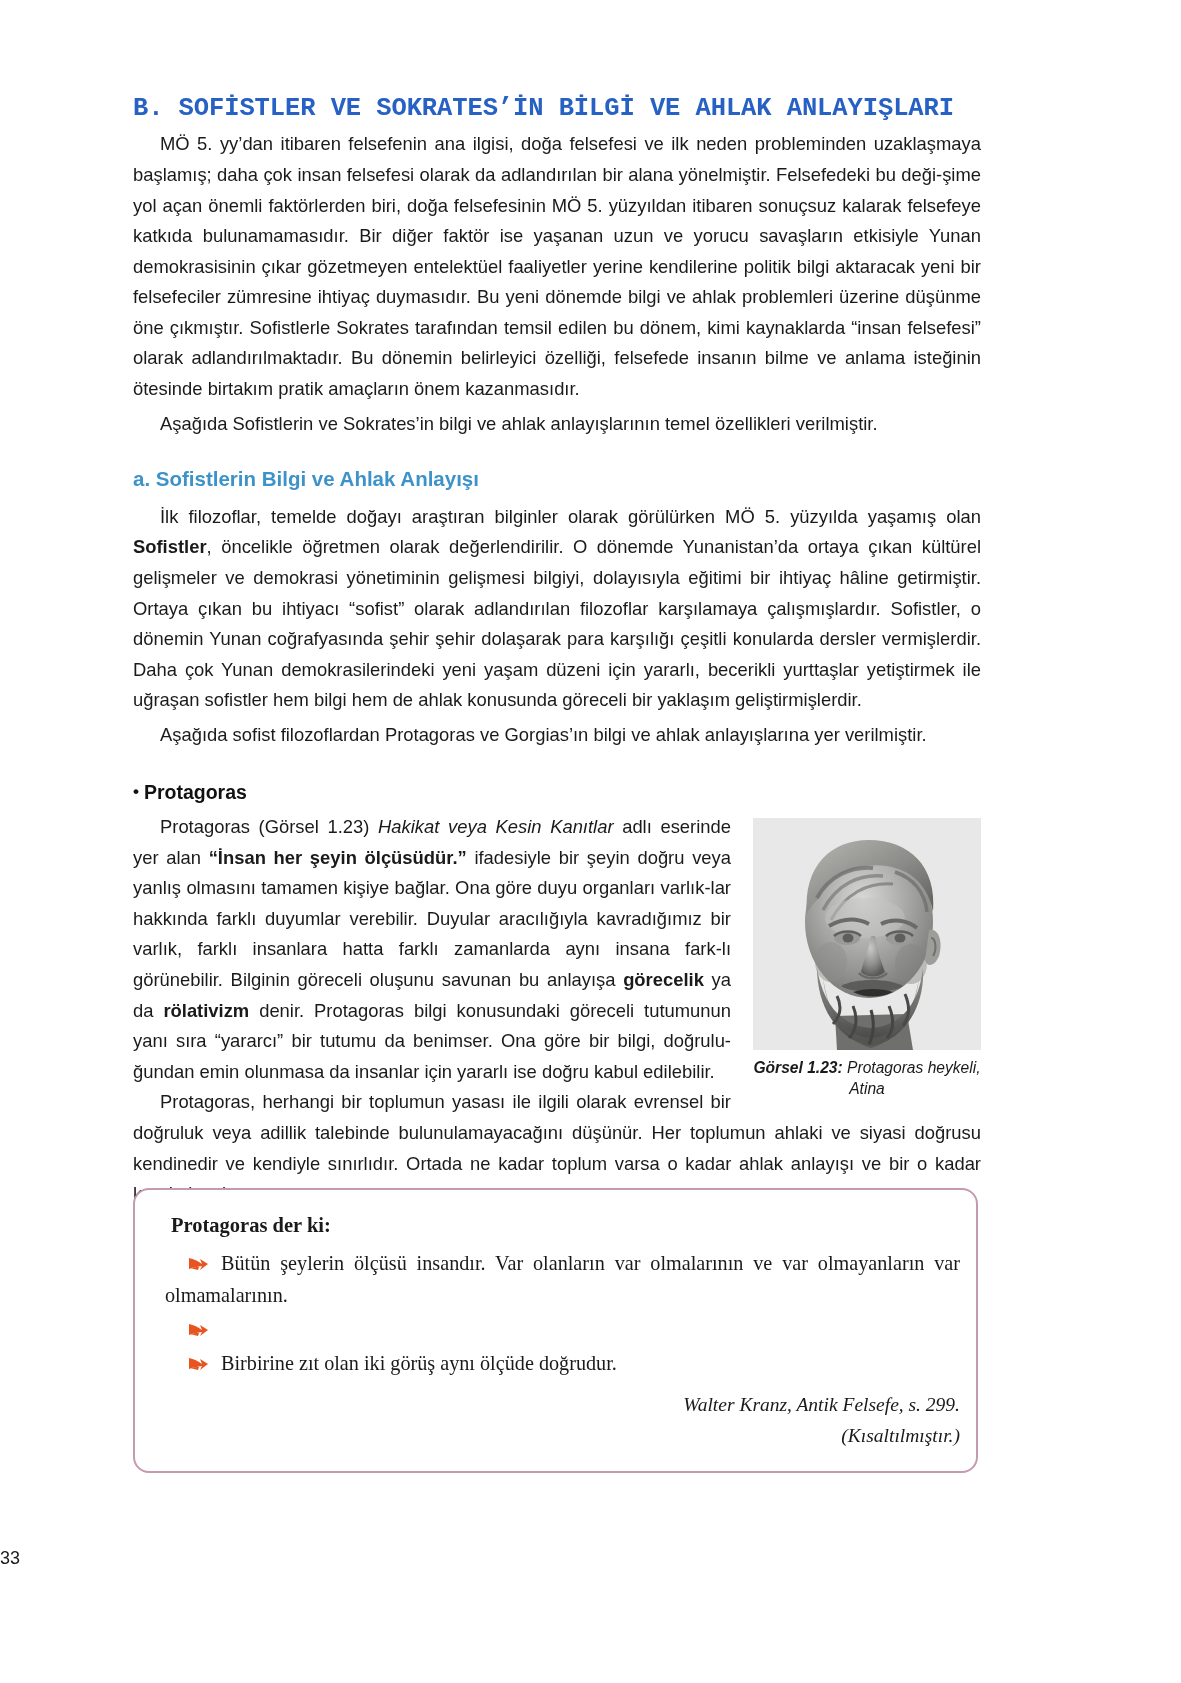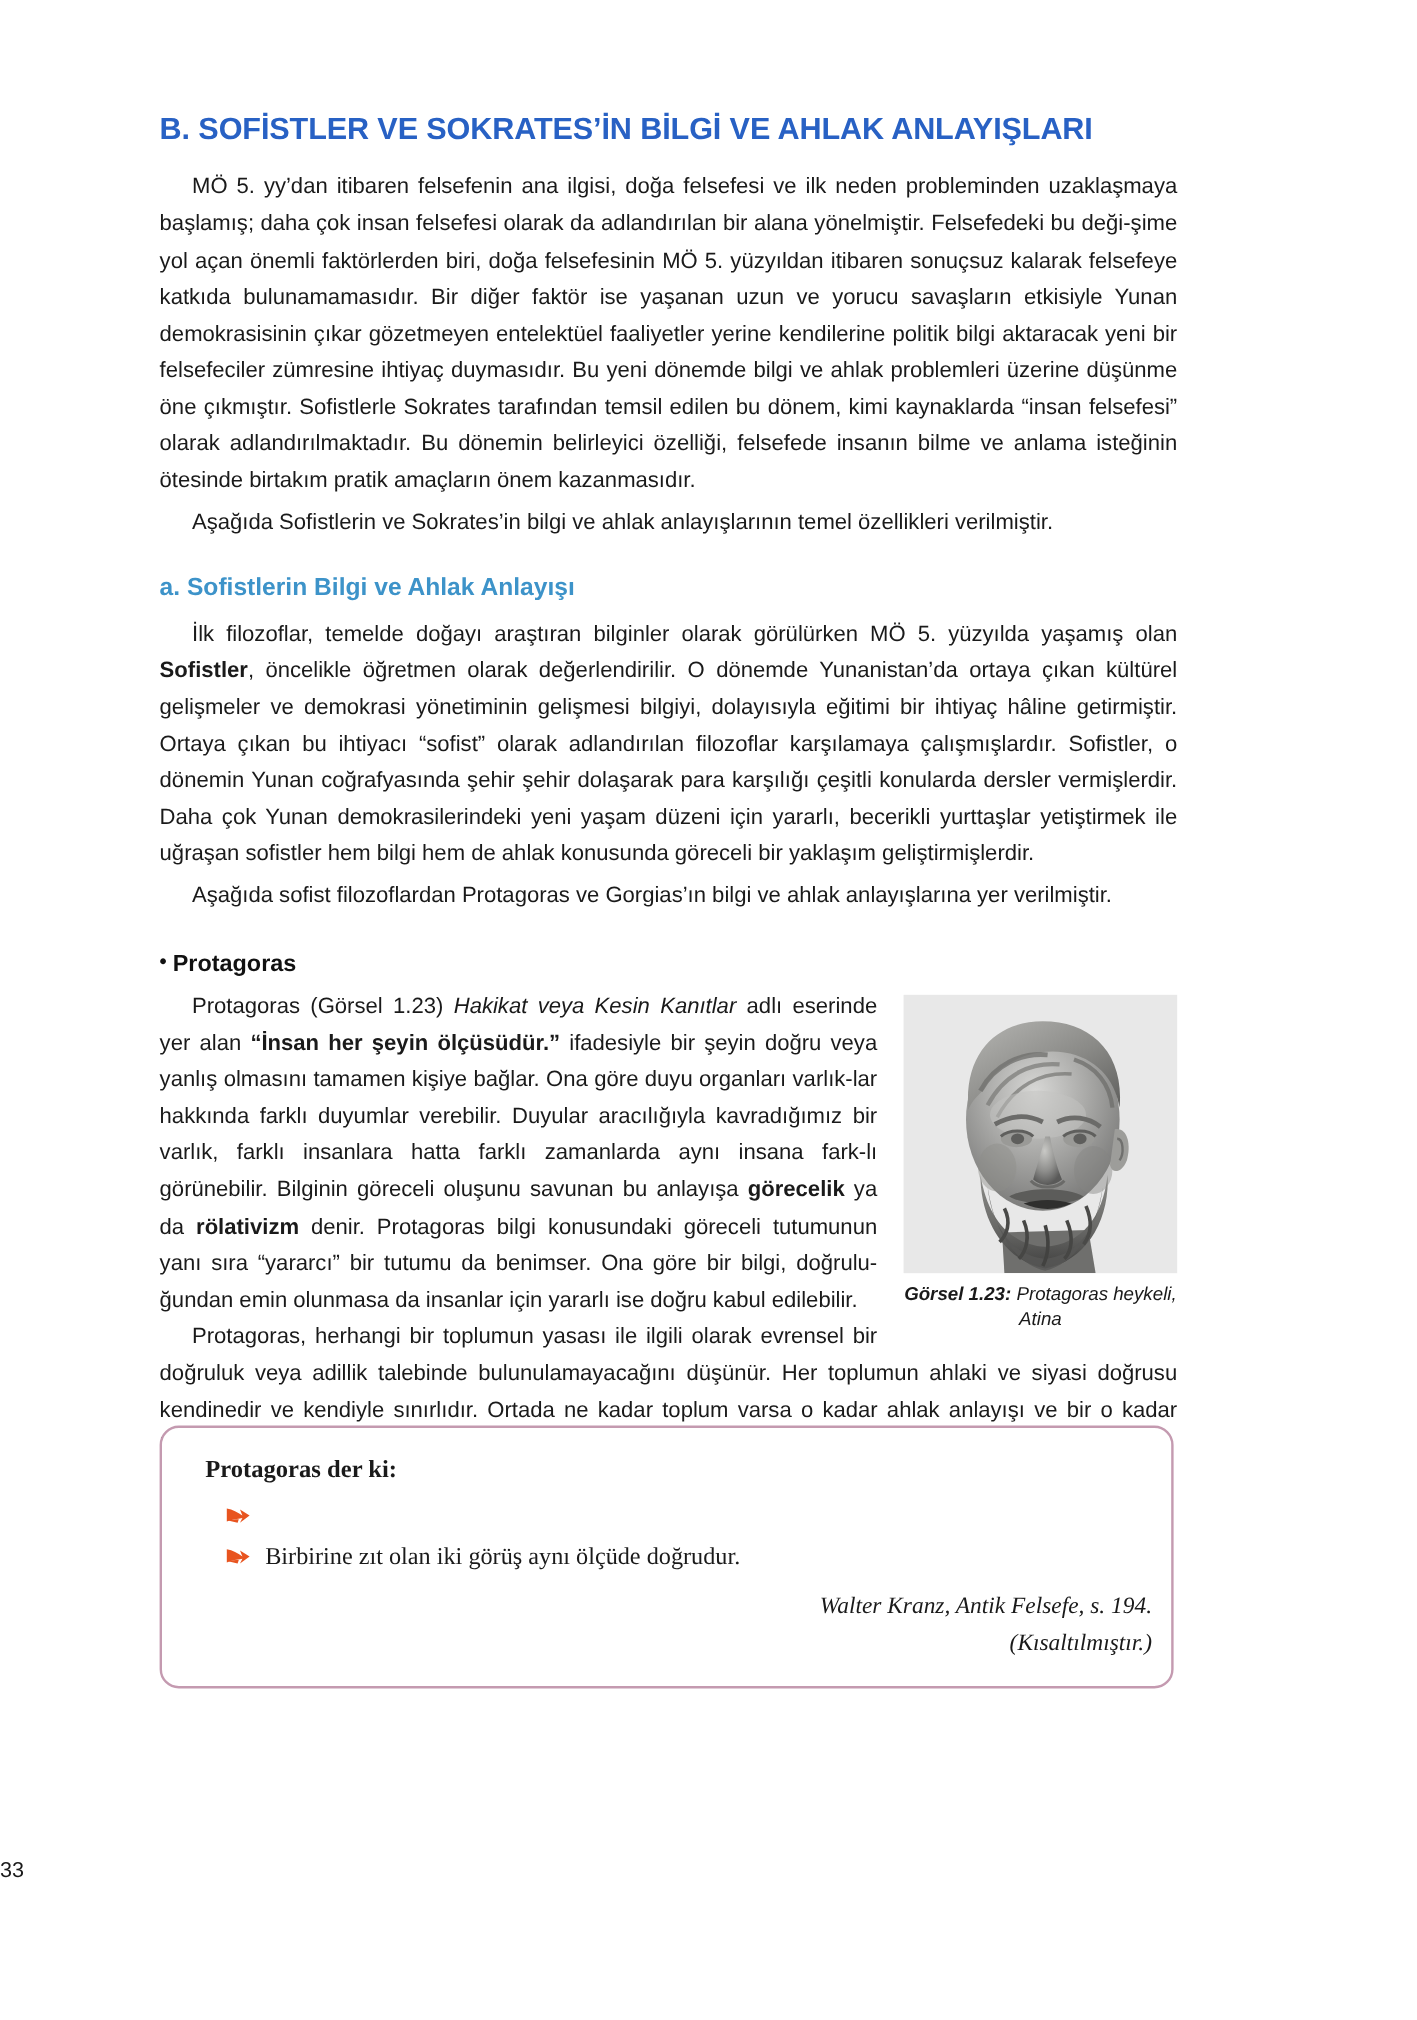--- a/index.html
+++ b/index.html
@@ -23,25 +23,25 @@
   }
   .content {
     position: absolute;
     left: 133px;
     top: 94px;
     width: 848px;
   }
 
   
   h1.section-title {
-    font-family: Liberation Sans, sans-serif;
+    font-family: Liberation Mono, monospace;
     font-size: 25.5px;
     font-weight: bold;
     color: #2861c4;
-    margin: 0 0 17px 0;
+    margin: 0 0 6px 0;
     letter-spacing: -0.1px;
     line-height: 1.15;
   }
   h2.sub-title {
     font-family: "Liberation Sans", sans-serif;
     font-size: 20.5px;
     font-weight: bold;
     color: #3d93c9;
     margin: 28px 0 10px 0;
     line-height: 1.2;
@@ -268,30 +268,34 @@
       <p class="body indent"><span>Protagoras (Görsel 1.23) </span><i class="ital">Hakikat veya Kesin Kanıtlar</i><span> adlı eserinde yer alan </span><b class="strong">“İnsan her şeyin ölçüsüdür.”</b><span> ifadesiyle bir şeyin doğru veya yanlış olmasını tamamen kişiye bağlar. Ona göre duyu organları varlık-lar hakkında farklı duyumlar verebilir. Duyular aracılığıyla kavradığımız bir varlık, farklı insanlara hatta farklı zamanlarda aynı insana fark-lı görünebilir. Bilginin göreceli oluşunu savunan bu anlayışa </span><b class="strong">görecelik</b><span> ya da </span><b class="strong">rölativizm</b><span> denir. Protagoras bilgi konusundaki göreceli tutumunun yanı sıra “yararcı” bir tutumu da benimser. Ona göre bir bilgi, doğrulu-ğundan emin olunmasa da insanlar için yararlı ise doğru kabul edilebilir.</span></p>
 
       <p class="body indent">Protagoras, herhangi bir toplumun yasası ile ilgili olarak evrensel bir doğruluk veya adillik talebinde bulunulamayacağını düşünür. Her toplumun ahlaki ve siyasi doğrusu kendinedir ve kendiyle sınırlıdır. Ortada ne kadar toplum varsa o kadar ahlak anlayışı ve bir o kadar kural olacaktır.</p>
     </div>
 
   </div>
 
   <div class="quote-box">
     <div class="qtitle">Protagoras der ki:</div>
 
+    <p class="qitem"><span class="arrow"><svg width="22" height="16" viewBox="0 0 22 16" aria-hidden="true">
+            <path d="M2 2 C7 3 11 5 15 8 L13 3 L21 8 L13 14 L15 10 C11 11 6 11 2 13 Z" fill="#e8541f"></path>
+            <path d="M3 12 C6 11 9 11 12 11 L11 14 Z" fill="#e8541f"></path>
+          </svg></span><span>Bütün şeylerin ölçüsü insandır. Var olanların var olmalarının ve var olmayanların var olmamalarının.</span></p>
 
     <p class="qitem"><span class="arrow"><svg width="22" height="16" viewBox="0 0 22 16" aria-hidden="true">
             <path d="M2 2 C7 3 11 5 15 8 L13 3 L21 8 L13 14 L15 10 C11 11 6 11 2 13 Z" fill="#e8541f"></path>
             <path d="M3 12 C6 11 9 11 12 11 L11 14 Z" fill="#e8541f"></path>
           </svg></span></p>
 
     <p class="qitem"><span class="arrow"><svg width="22" height="16" viewBox="0 0 22 16" aria-hidden="true">
             <path d="M2 2 C7 3 11 5 15 8 L13 3 L21 8 L13 14 L15 10 C11 11 6 11 2 13 Z" fill="#e8541f"></path>
             <path d="M3 12 C6 11 9 11 12 11 L11 14 Z" fill="#e8541f"></path>
           </svg></span><span>Birbirine zıt olan iki görüş aynı ölçüde doğrudur.</span></p>
 
-    <p class="attrib">Walter Kranz, Antik Felsefe, s. 194.</p>
+    <p class="attrib">Walter Kranz, Antik Felsefe, s. 299.</p>
     <p class="attrib second">(Kısaltılmıştır.)</p>
   </div>
 
   <div class="page-number">33</div>
 
 </div>
 
 </body></html>

